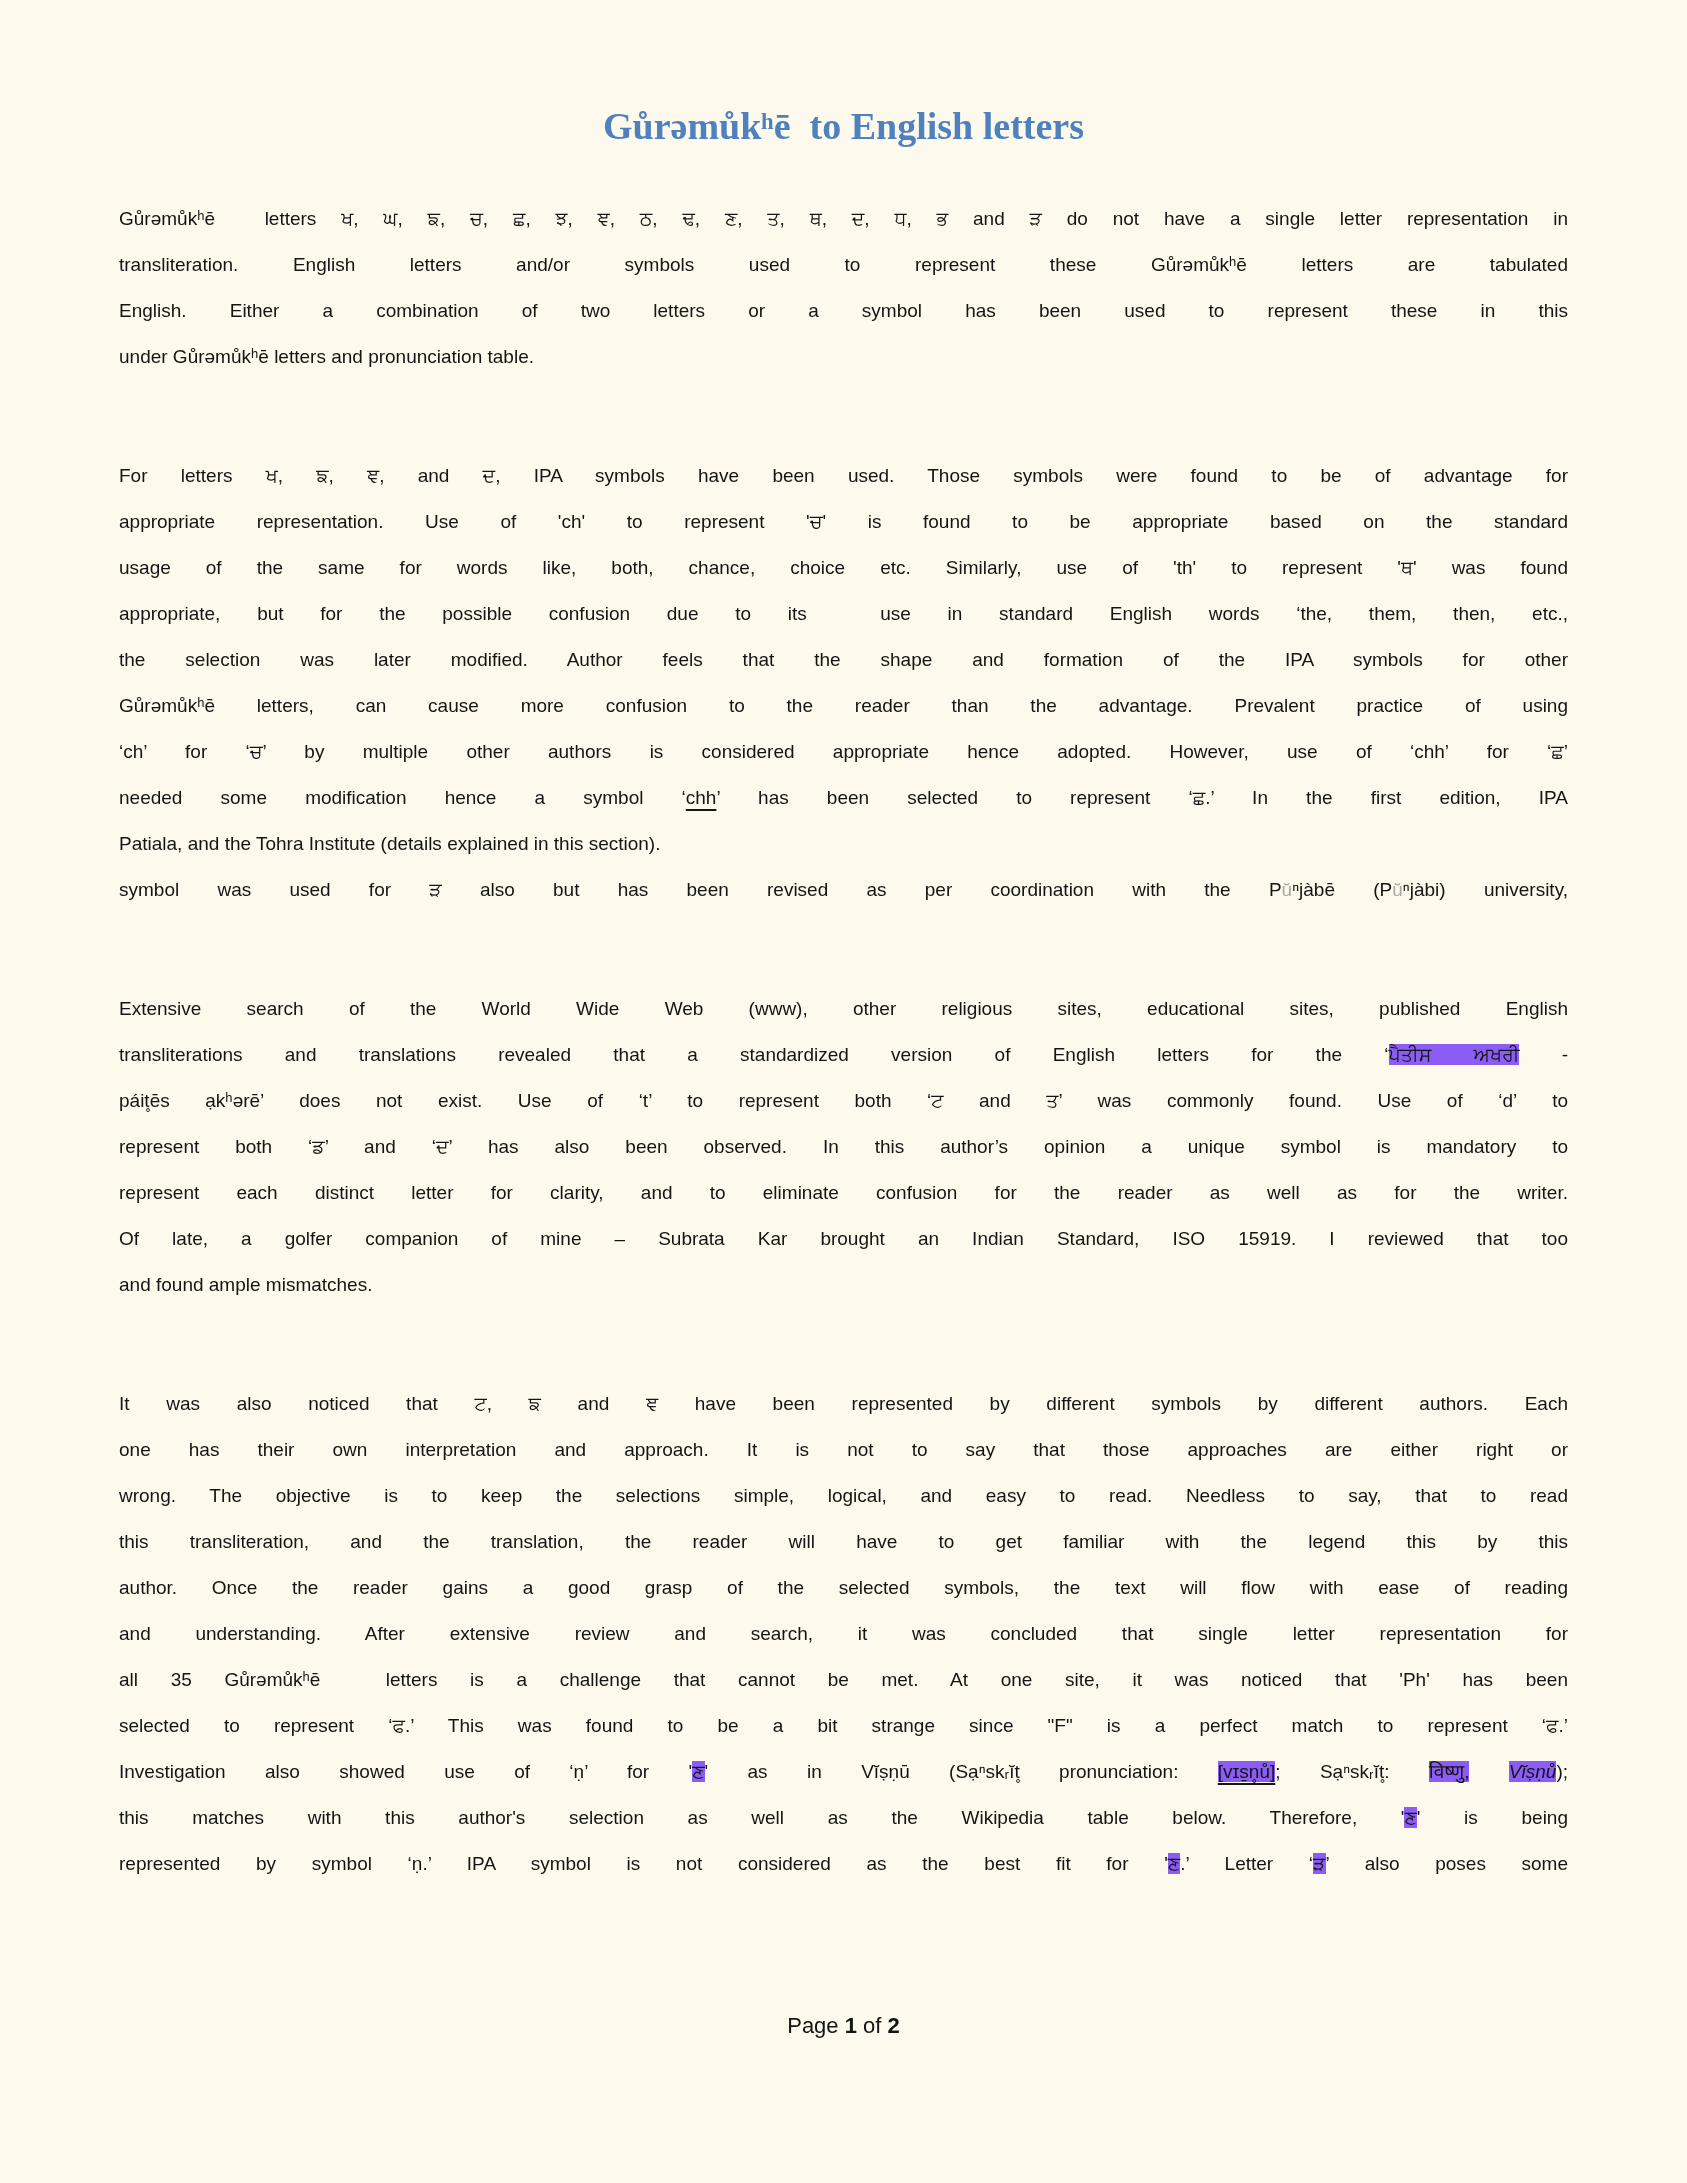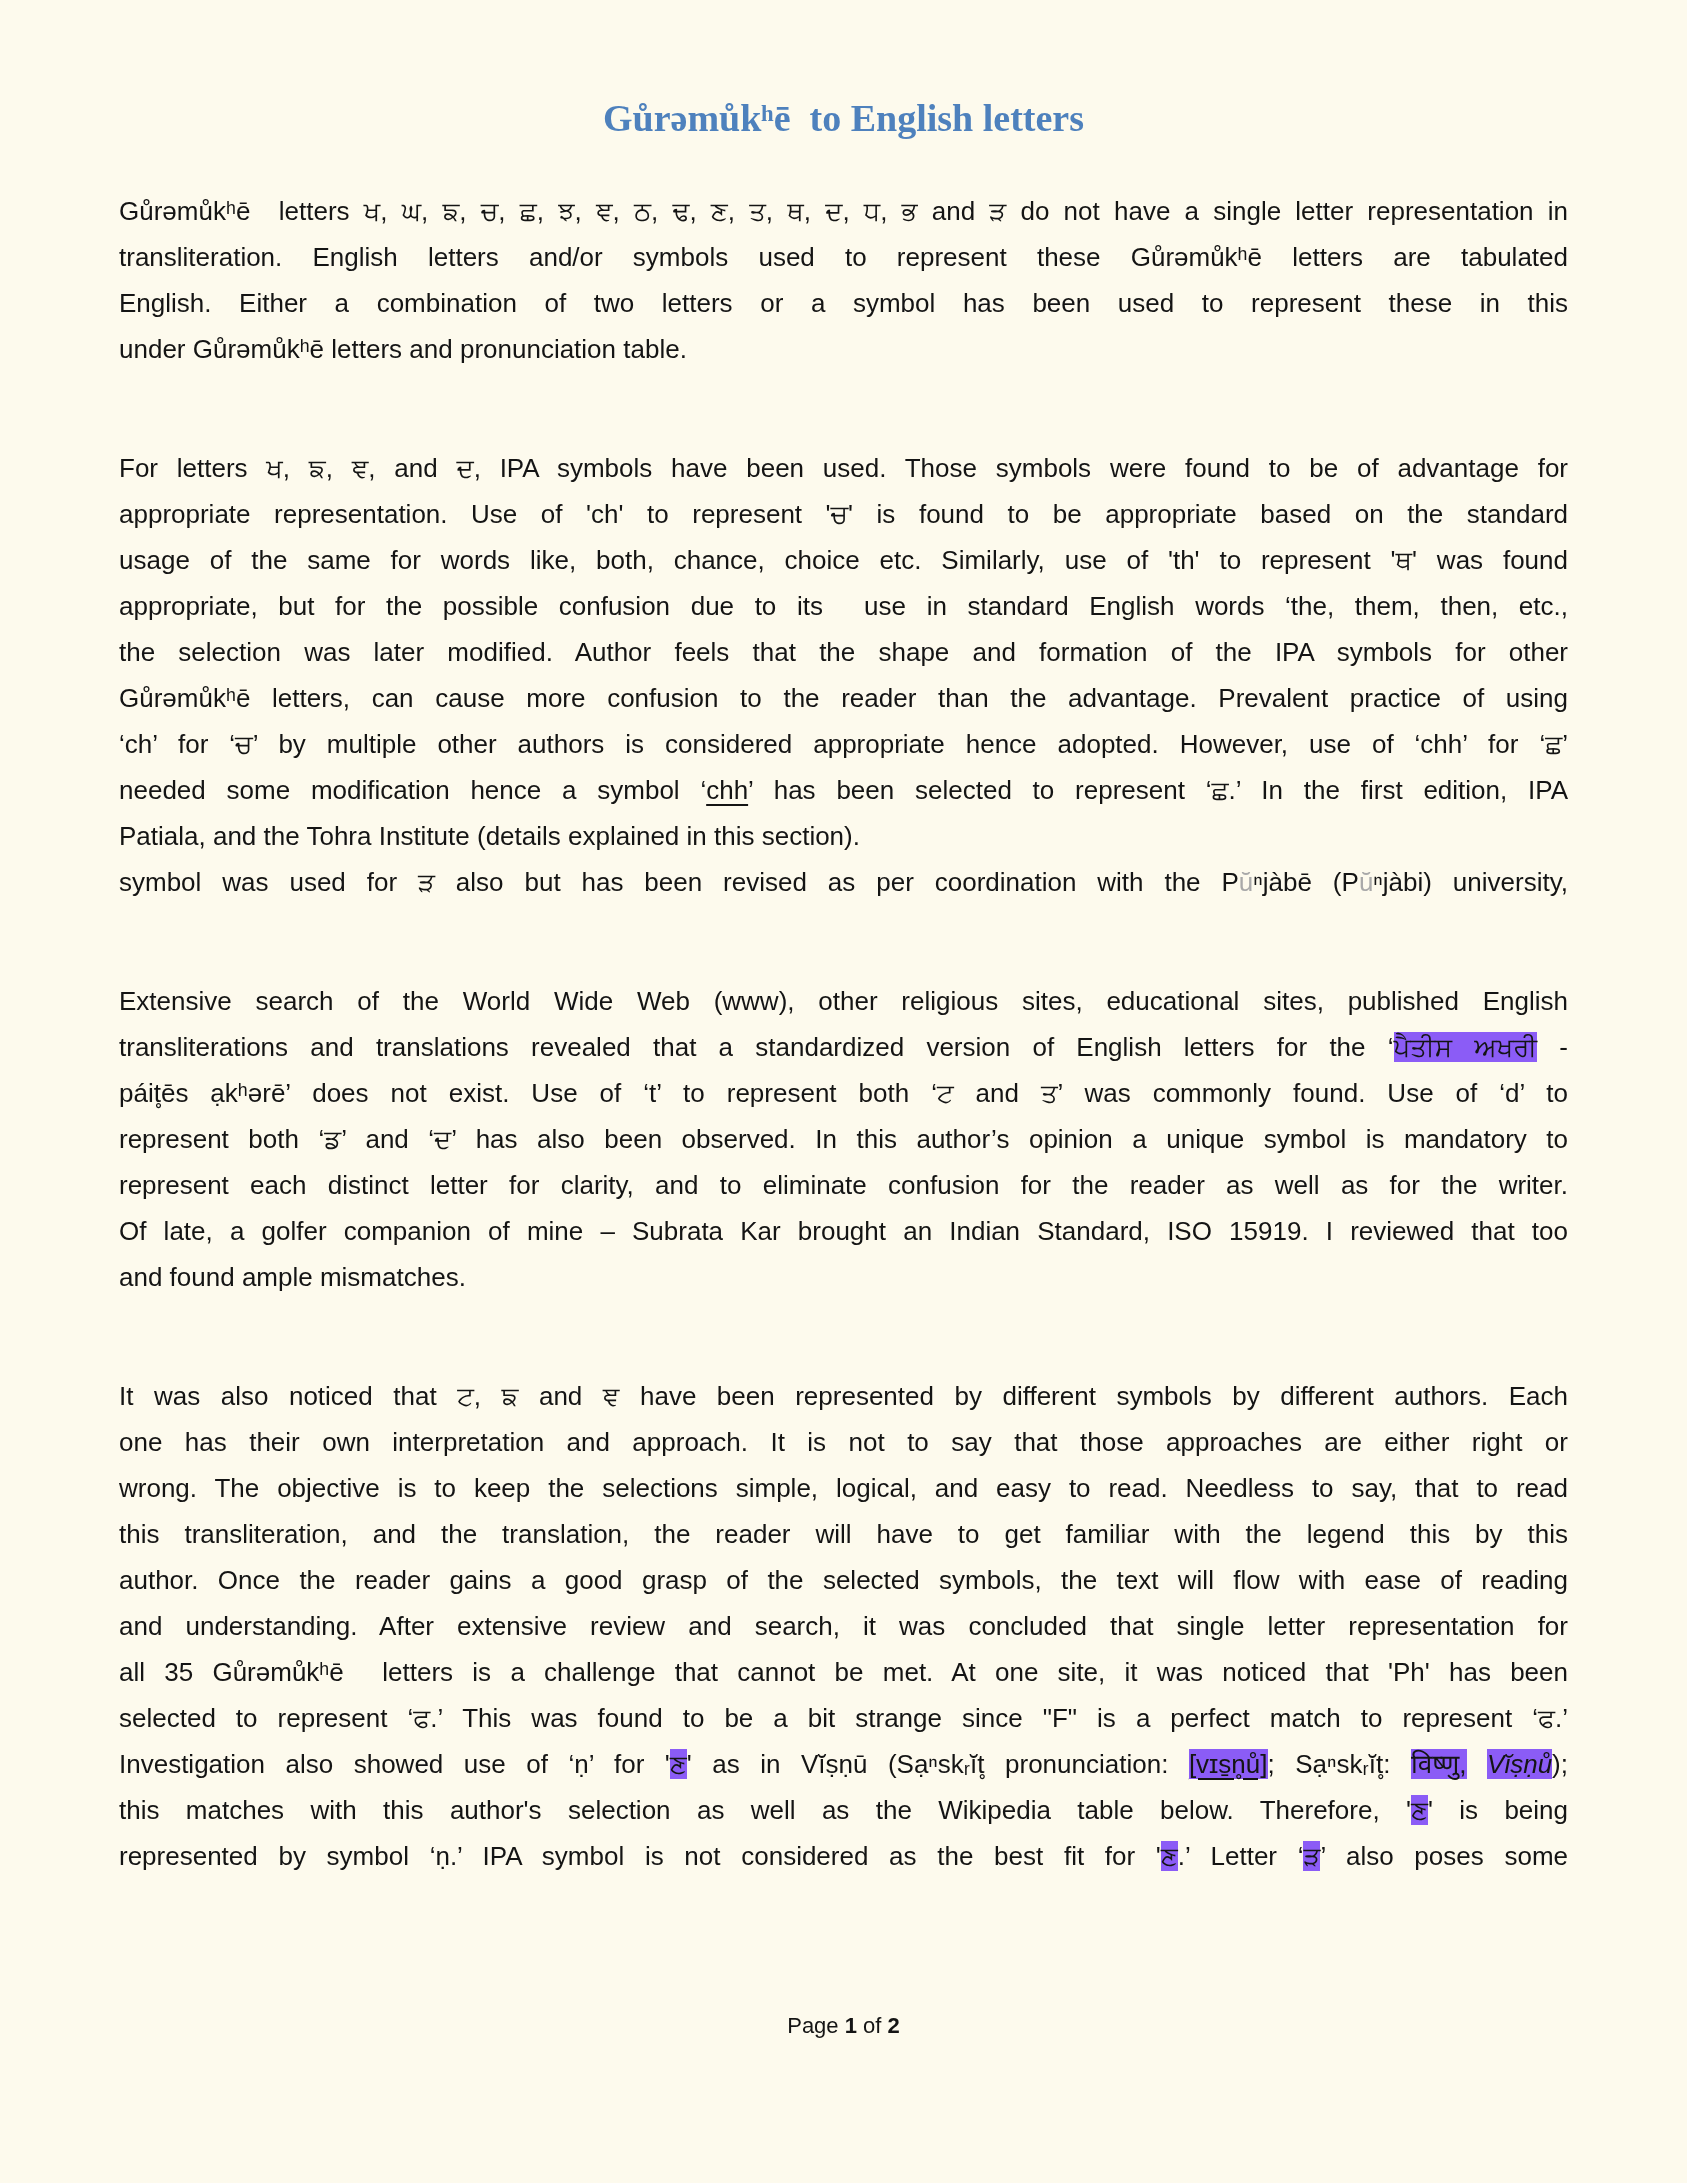--- a/index.html
+++ b/index.html
@@ -5,33 +5,33 @@
   html, body { margin: 0; padding: 0; }
   .page {
     position: relative;
     width: 1687px;
     height: 2183px;
     background: #FDFAED;
     font-family: "Liberation Sans", sans-serif;
     color: #141414;
     overflow: hidden;
   }
-  .content { padding: 83px 119px 0 119px; margin-top: 13px; }
+  .content { padding: 104px 119px 0 119px; }
   .doc-title {
     font-family: "Liberation Serif", serif;
     font-weight: bold;
     font-size: 38px;
     line-height: 1.2;
     color: #4E81BD;
     text-align: center;
     margin: 0 0 46px 0;
   }
   .para { margin: 0 0 73px 0; }
   .line {
-    font-size: 26px;
+    font-size: 19px;
     line-height: 46px;
     text-align: justify;
     text-align-last: justify;
   }
   .line.noj { text-align-last: left; }
   .seg { white-space: pre-wrap; }
   .u {
     text-decoration: underline;
     text-decoration-thickness: 2px;
     text-underline-offset: 4.6px;

